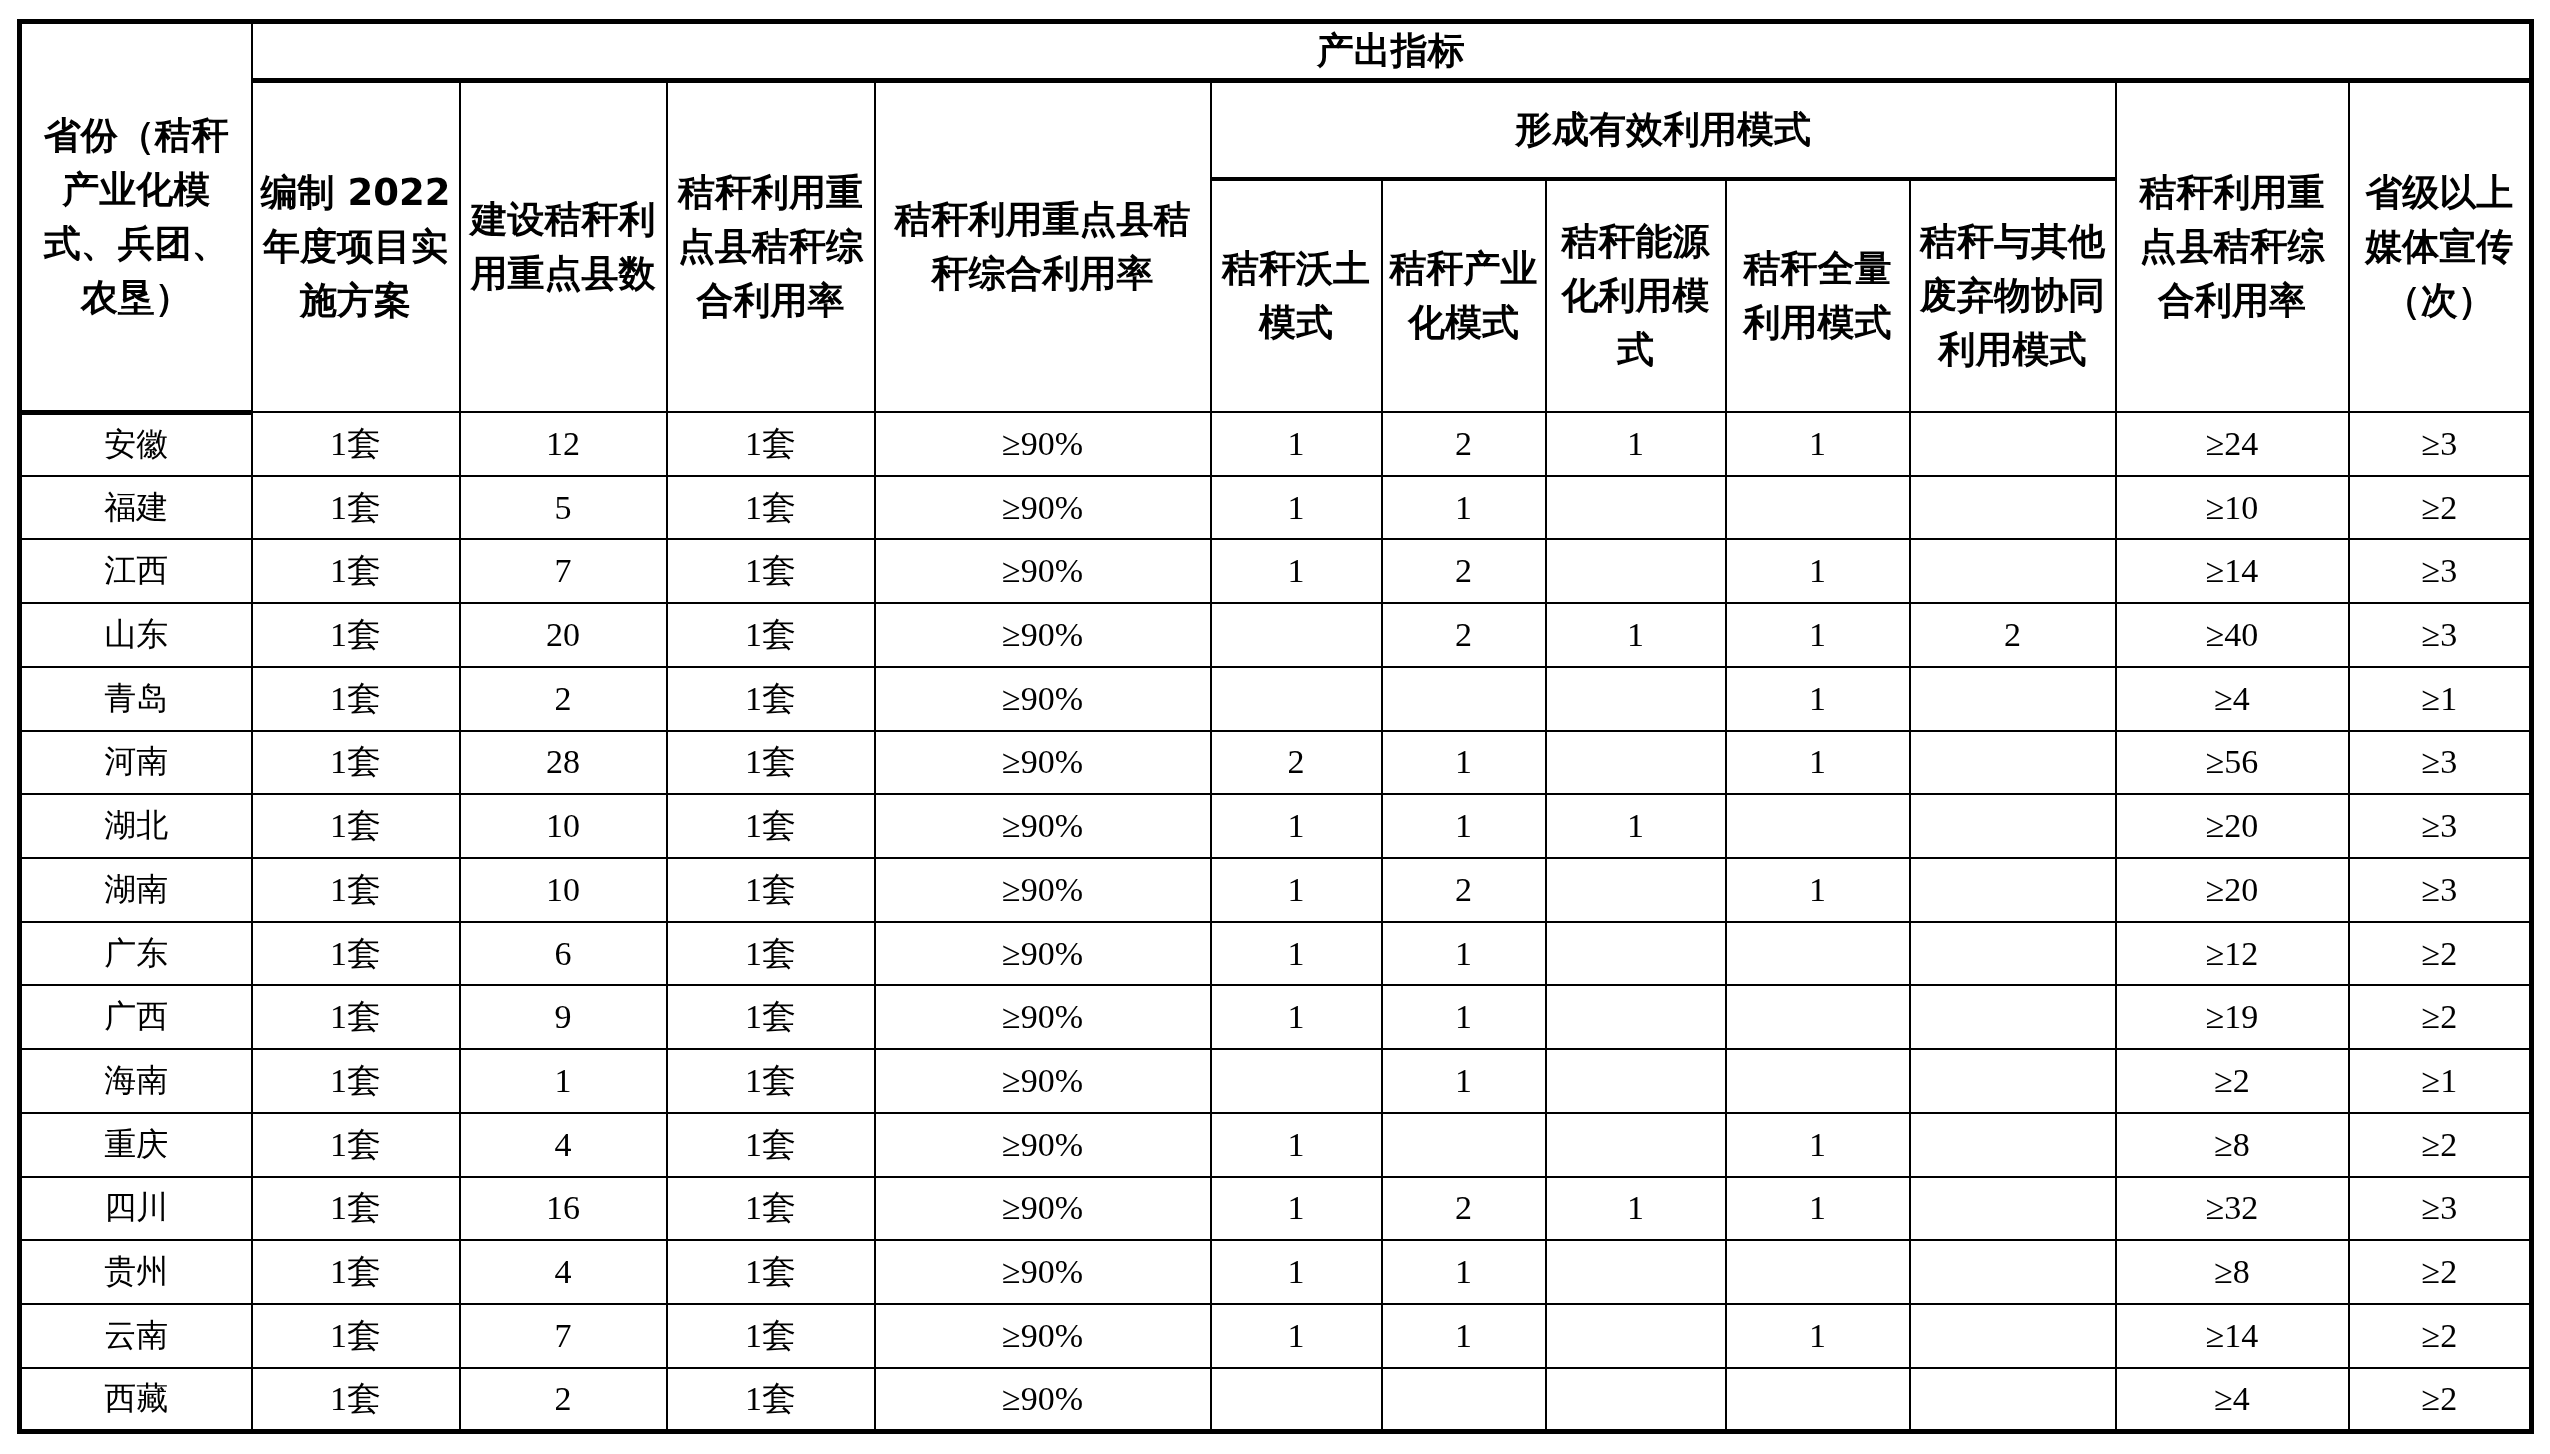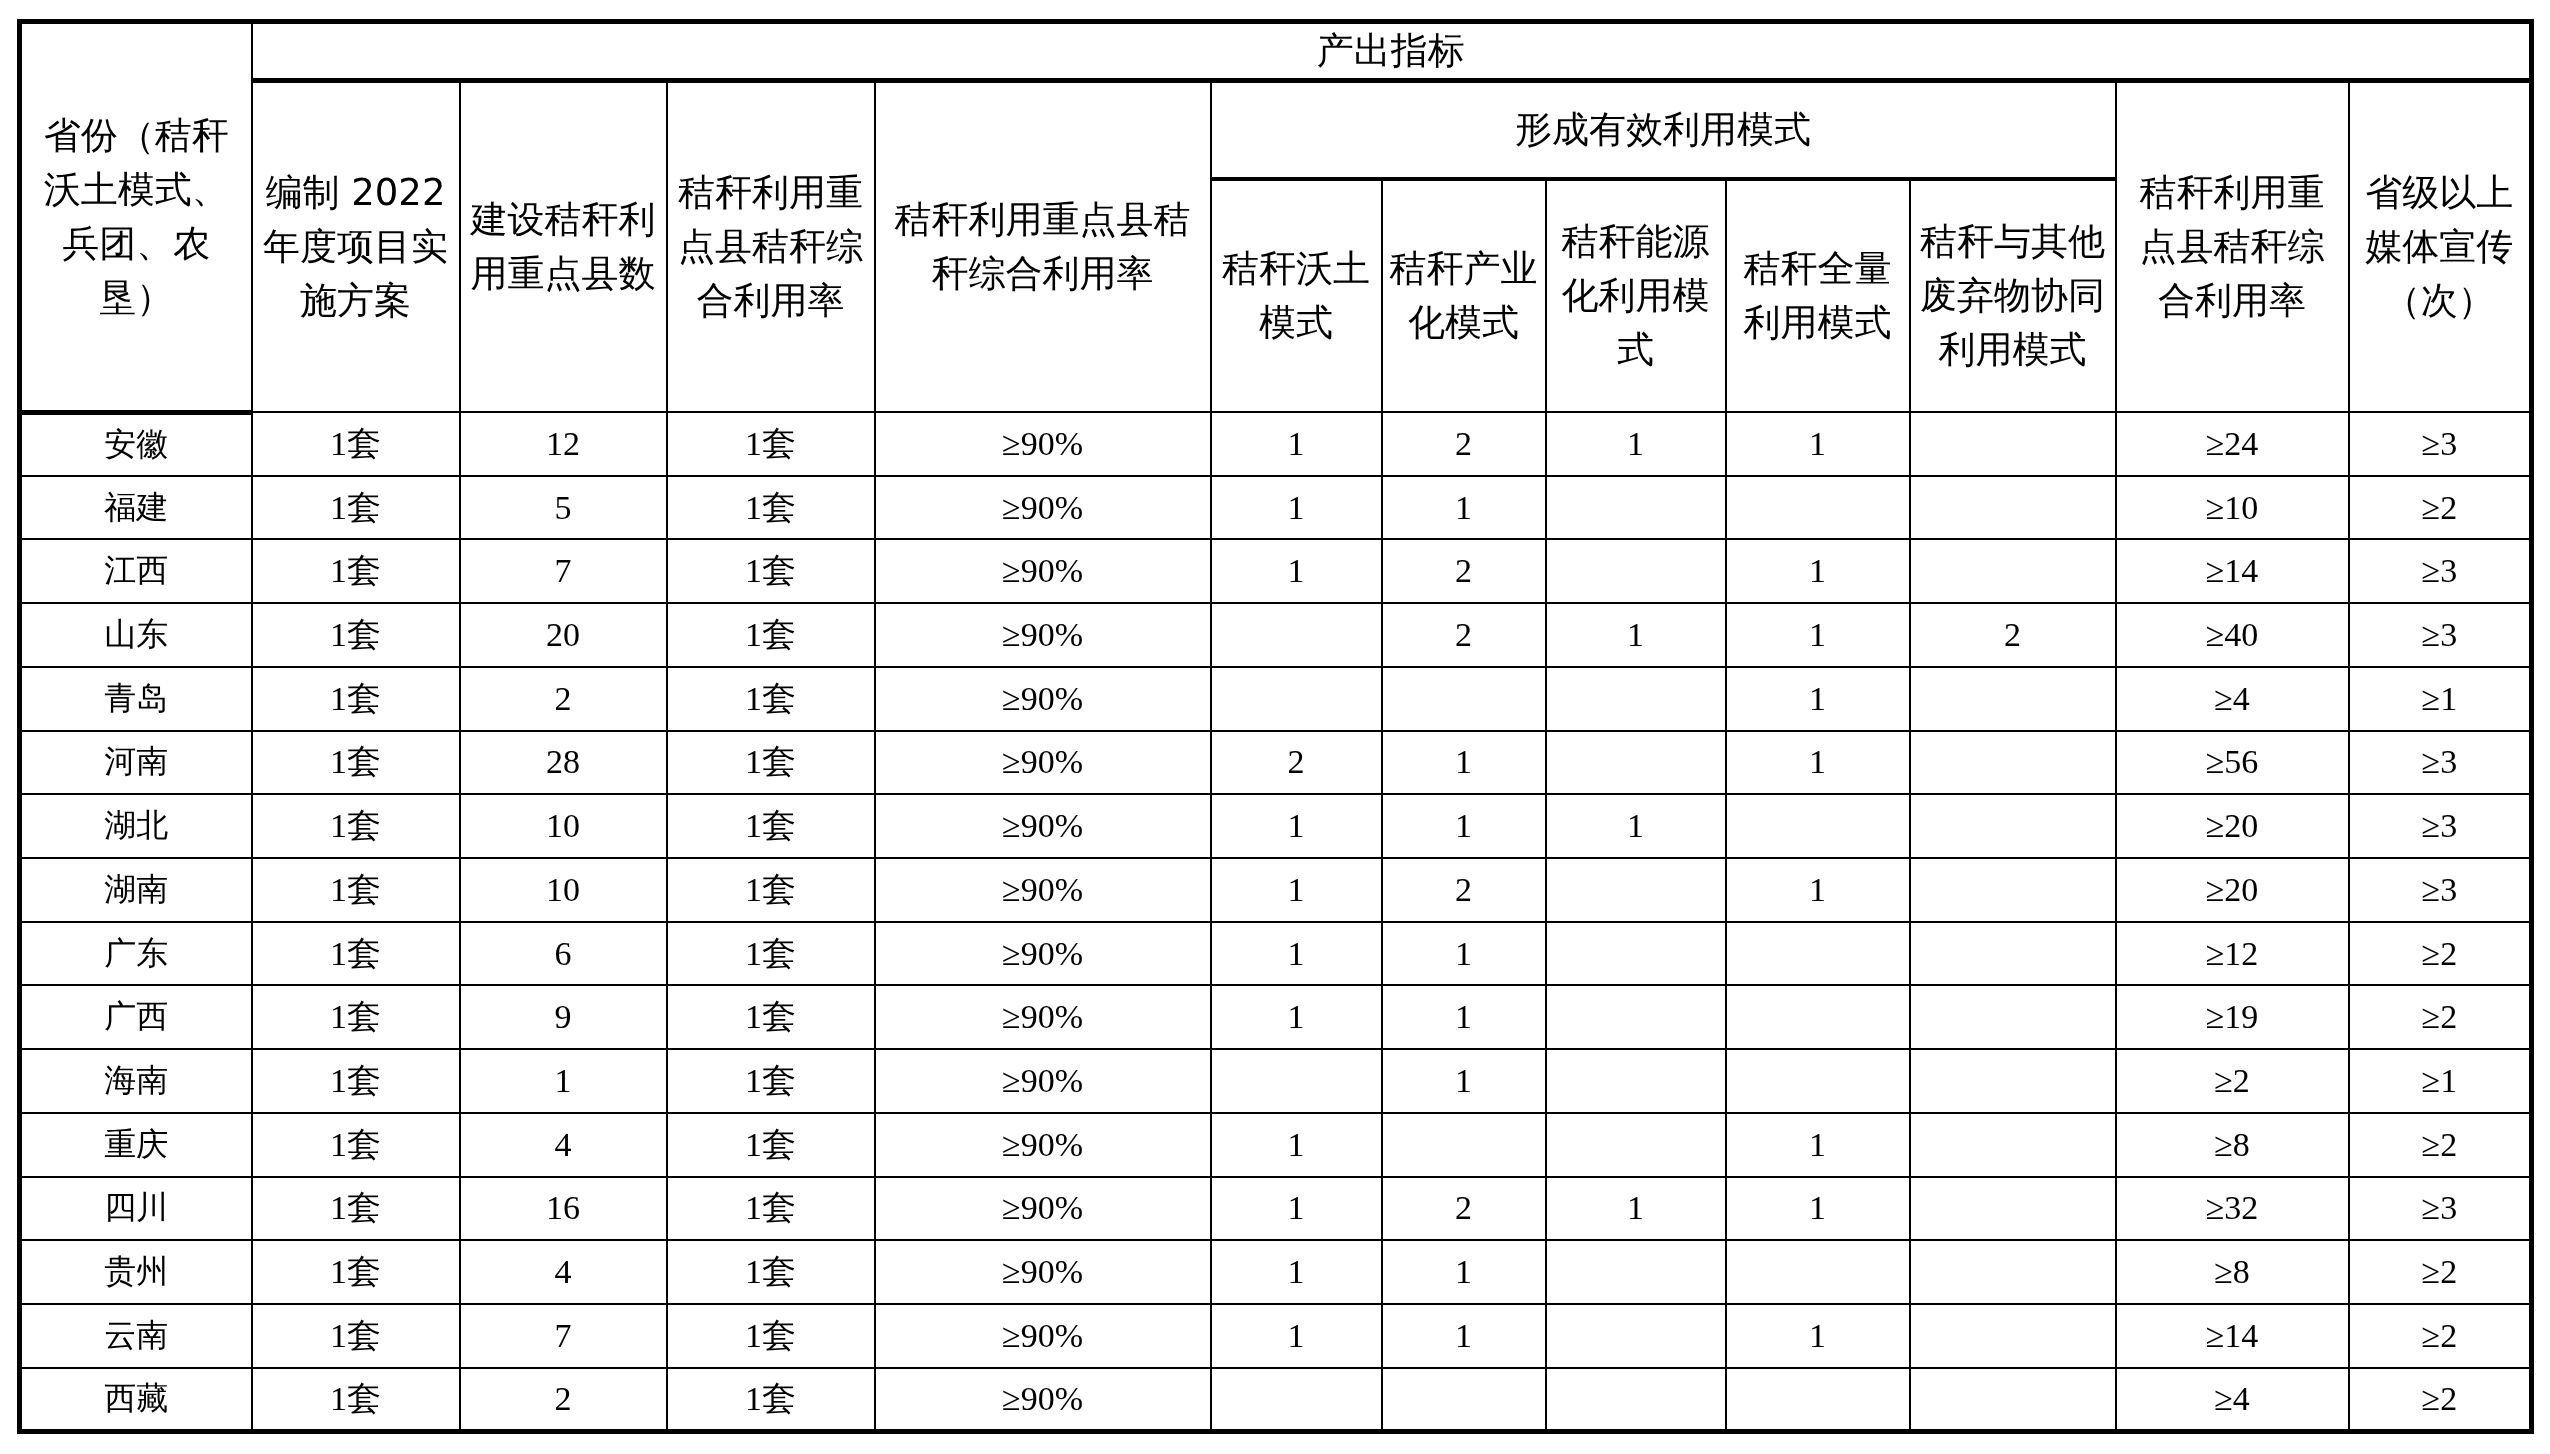--- a/index.html
+++ b/index.html
@@ -10,21 +10,21 @@
     border-collapse: collapse; table-layout: fixed;
     border: 5.1px solid #000;
   }
   table.main td, table.main th {
     border: 2.6px solid #000;
     text-align: center; vertical-align: middle;
     color: #000; padding: 0 5.1px;
   }
   th {
     font-family: "DejaVu Sans", sans-serif;
-    font-weight: normal; font-size: 37px; line-height: 54px;
+    font-weight: bold; font-size: 37px; line-height: 54px;
   }
   td {
     font-family: "Liberation Serif", serif;
     font-size: 34px; font-weight: normal;
   }
   td.prov { font-family: Liberation Mono, monospace; font-size: 32px; }
   tr.hdr-top th { height: 53px; border-bottom-width: 5.1px; }
   tr.hdr-mid th.modes { height: 94px; border-bottom-width: 4.3px; }
   tr.hdr-bot th { height: 230px; }
   tbody tr { height: 63px; }
@@ -43,21 +43,21 @@
     <col style="width:171px">
     <col style="width:164px">
     <col style="width:180px">
     <col style="width:184px">
     <col style="width:206px">
     <col style="width:233px">
     <col style="width:183px">
   </colgroup>
   <thead>
     <tr class="hdr-top">
-      <th rowspan="3">省份（秸秆沃土模式、兵团、农垦）</th>
+      <th rowspan="3">省份（秸秆产业化模式、兵团、农垦）</th>
       <th colspan="11">产出指标</th>
     </tr>
     <tr class="hdr-mid">
       <th rowspan="2">编制 2022 年度项目实施方案</th>
       <th rowspan="2">建设秸秆利用重点县数</th>
       <th rowspan="2">秸秆利用重点县秸秆综合利用率</th>
       <th rowspan="2">秸秆利用重点县秸秆综合利用率</th>
       <th colspan="5" class="modes">形成有效利用模式</th>
       <th rowspan="2">秸秆利用重点县秸秆综合利用率</th>
       <th rowspan="2">省级以上媒体宣传（次）</th>

